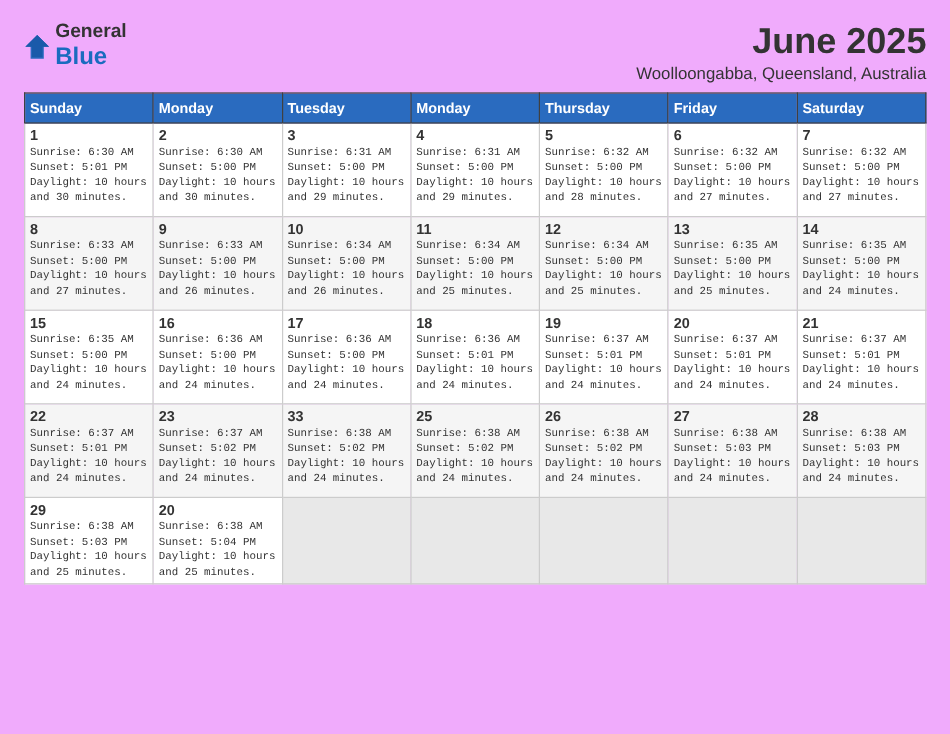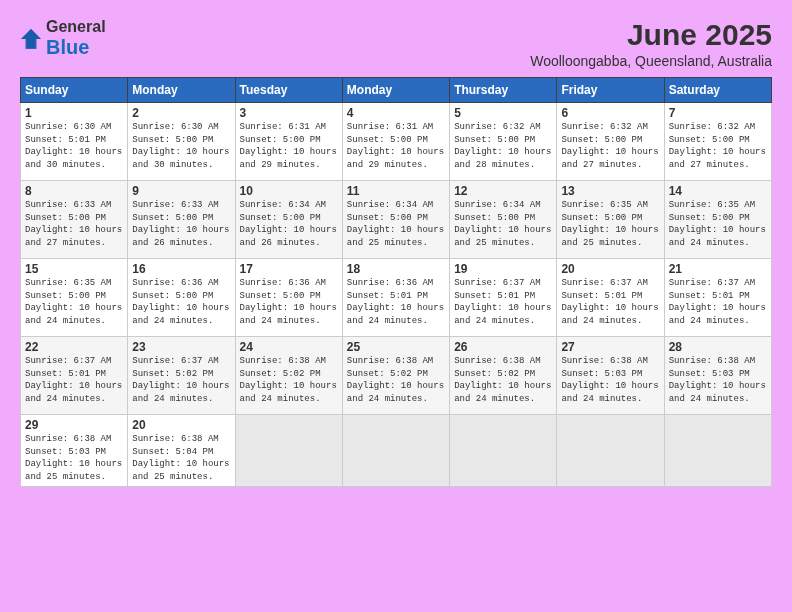--- a/index.html
+++ b/index.html
@@ -297,21 +297,21 @@
 and 24 minutes.</div>
           </td>
           <td>
             <span class="day-num">23</span>
             <div class="day-info" style="white-space: pre-line;">Sunrise: 6:37 AM
 Sunset: 5:02 PM
 Daylight: 10 hours
 and 24 minutes.</div>
           </td>
           <td>
-            <span class="day-num">24</span>
+            <span class="day-num">33</span>
             <div class="day-info" style="white-space: pre-line;">Sunrise: 6:38 AM
 Sunset: 5:02 PM
 Daylight: 10 hours
 and 24 minutes.</div>
           </td>
           <td>
             <span class="day-num">25</span>
             <div class="day-info" style="white-space: pre-line;">Sunrise: 6:38 AM
 Sunset: 5:02 PM
 Daylight: 10 hours

